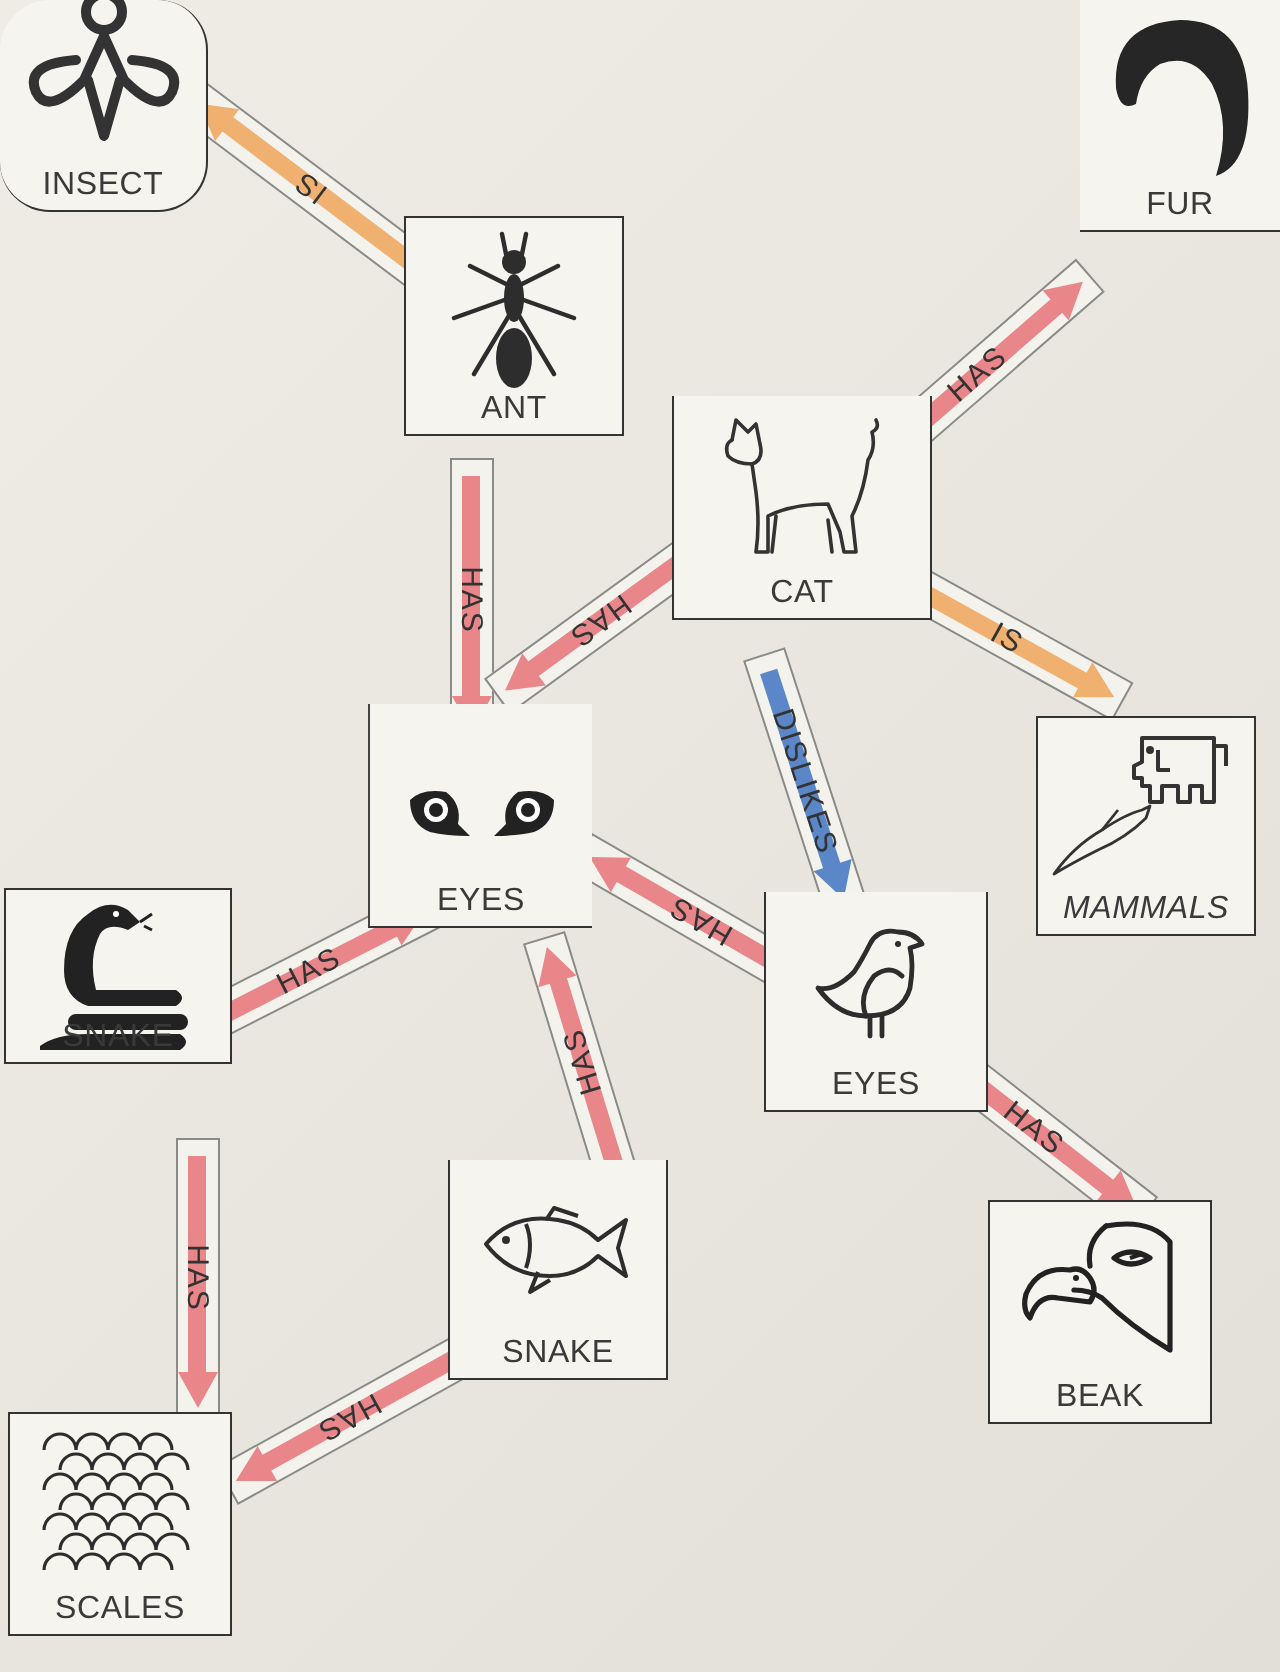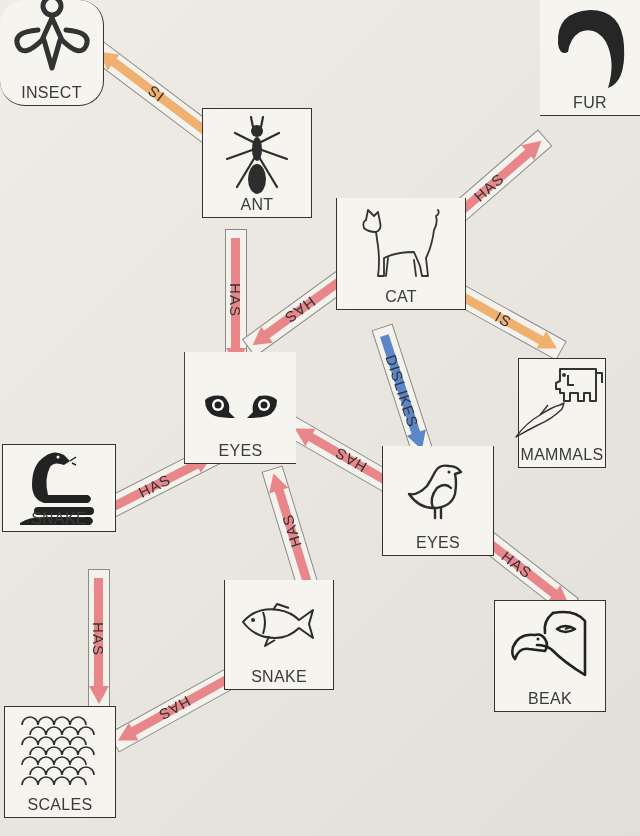--- a/index.html
+++ b/index.html
@@ -142,21 +142,21 @@
         <path d="M76 8 Q70 2 58 4 Q50 10 52 20 L46 26 Q58 26 66 24 Q76 20 76 8 Z"></path>
       </g>
       <circle cx="17" cy="13" r="6" fill="#fff"></circle>
       <circle cx="63" cy="13" r="6" fill="#fff"></circle>
       <circle cx="17" cy="13" r="3.5" fill="#222"></circle>
       <circle cx="63" cy="13" r="3.5" fill="#222"></circle>
     </svg>
     <div class="lbl">EYES</div>
   </div>
 
-  <div class="card full" style="left:518px;top:358px;width:88px;height:110px;">
+  <div class="card full" style="left:518px;top:358px;width:110px;height:110px;font-style:italic;">
     <svg class="ic" width="100" height="80" viewBox="0 0 100 80" style="top:4px;">
       <g fill="none" stroke="#333" stroke-width="2" stroke-linejoin="round">
         <path d="M48 6 L84 6 L84 38 L78 38 L78 30 L72 30 L72 38 L66 38 L66 30 L58 30 L58 38 L52 38 L52 30 L48 30 L48 26 L44 26 L44 20 L48 18 Z"></path>
         <path d="M56 12 L56 22 L62 22 M84 10 L90 10 L90 20"></path>
         <circle cx="52" cy="12" r="1" fill="#333"></circle>
         <path d="M4 74 Q14 60 28 52 Q40 44 48 42 L52 40 L50 46 Q40 56 26 62 Q14 68 4 74 Z" stroke-width="1.4"></path>
         <path d="M28 52 L36 42" stroke-width="1.4"></path>
       </g>
     </svg>
     <div class="lbl">MAMMALS</div>

